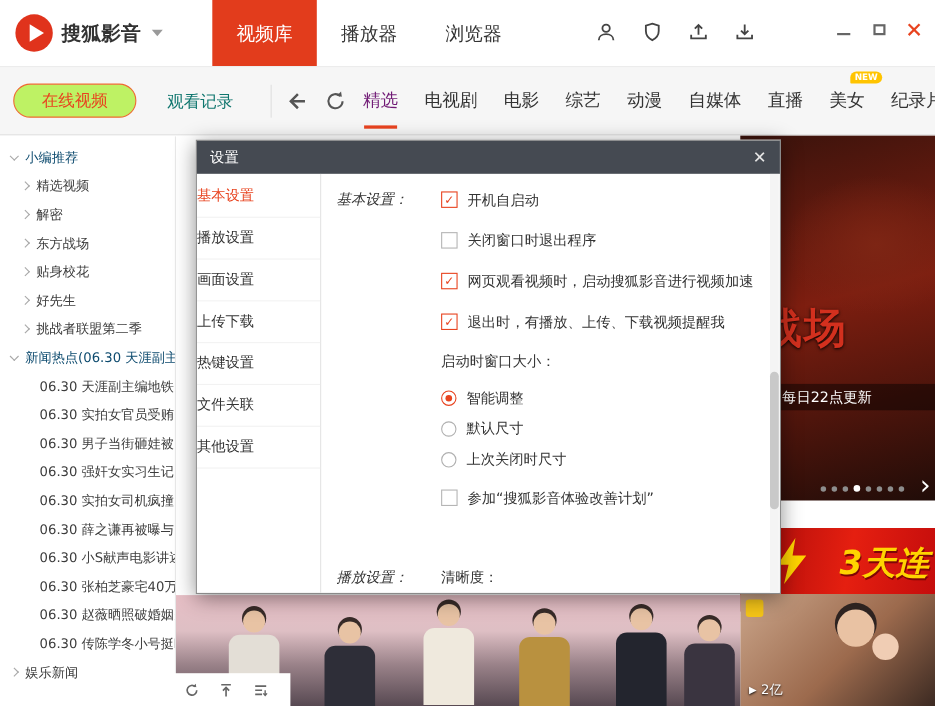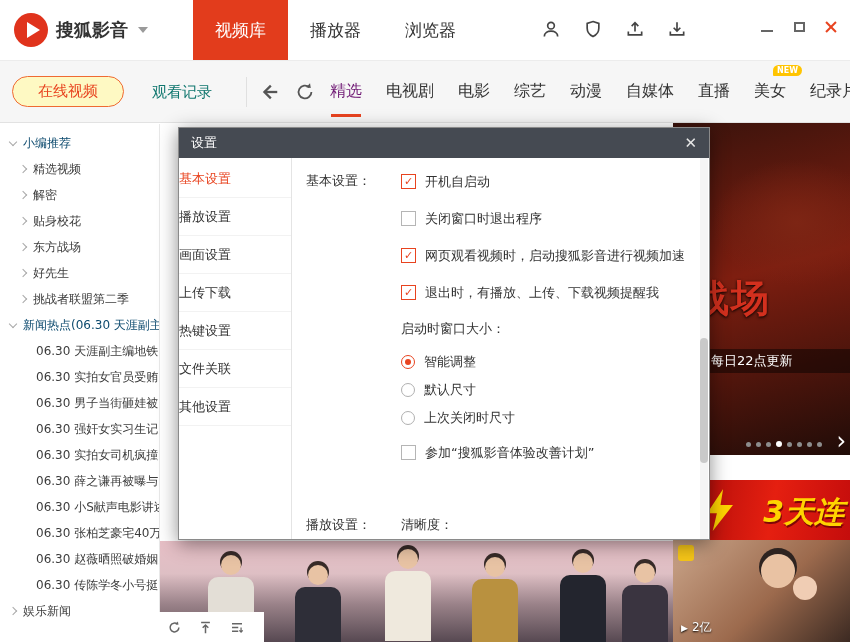--- a/index.html
+++ b/index.html
@@ -22,21 +22,21 @@
   .wc { width:18px; height:18px; display:flex; align-items:center; justify-content:center; }
   .wc-min { width:12px; height:0; border-bottom:2px solid #666; margin-top:8px; }
   .wc-max { width:11px; height:10px; border:2px solid #666; }
   .wc-close { position:relative; width:14px; height:14px; }
   .wc-close::before, .wc-close::after { content:""; position:absolute; left:6px; top:0; width:2px; height:14px; background:#e8431f; }
   .wc-close::before { transform:rotate(45deg); }
   .wc-close::after { transform:rotate(-45deg); }
 
   
   .subnav { position:absolute; left:0; top:60px; width:850px; height:63px; background:#f6f6f6; border-top:1px solid #ececec; border-bottom:1px solid #e2e2e2; z-index:9; }
-  .pill { position:absolute; left:12px; top:15px; width:112px; height:31px; border:1px solid #ef6a33; border-radius:16px; background:#fef9c3; color:#e8431f; font-size:15px; display:flex; align-items:center; justify-content:center; }
+  .pill { position:absolute; left:12px; top:15px; width:112px; height:31px; border:1px solid #ef6a33; border-radius:16px; background:#bef264; color:#e8431f; font-size:15px; display:flex; align-items:center; justify-content:center; }
   .watch-history { position:absolute; left:152px; top:0; height:63px; display:flex; align-items:center; font-size:15px; color:#0f766e; }
   .sub-divider { position:absolute; left:246px; top:16px; height:30px; border-left:1px solid #e0e0e0; }
   .nav-arrow { position:absolute; top:20px; width:22px; height:22px; }
   .nav-back { left:258px; }
   .nav-refresh { left:294px; }
   .cat-tabs { position:absolute; left:330px; right:0; top:0; bottom:0; display:flex; align-items:center; gap:24px; overflow:hidden; }
   .cat-tab { position:relative; height:63px; display:flex; align-items:center; font-size:16px; color:#333; white-space:nowrap; cursor:pointer; flex:none; }
   .cat-tab.active { color:#701a75; }
   .cat-tab.active::after { content:""; position:absolute; left:1px; right:1px; bottom:6px; height:3px; background:#e8431f; }
   .new-badge { position:absolute; top:5px; right:-16px; background:#ffc400; color:#fff; font-size:8px; font-weight:bold; padding:1px 4px; border-radius:6px 6px 6px 1px; }
@@ -94,21 +94,21 @@
   .dlg-header { height:30px; background:#454a52; display:flex; align-items:center; padding:12px 12px; }
   .dlg-title { color:#fff; font-size:13px; flex:1; }
   .dlg-close { color:#e6e6e6; font-size:15px; cursor:pointer; line-height:1; }
   .dlg-body { position:relative; display:flex; height:381px; overflow:hidden; }
   .dlg-menu { width:113px; border-right:1px solid #e4e4e4; padding-top:2px; flex:none; }
   .dlg-menu-item { height:38px; line-height:38px; font-size:13px; color:#333; border-bottom:1px solid #f2f2f2; cursor:pointer; }
   .dlg-menu-item.active { color:#e8431f; }
   .dlg-content { flex:1; padding:14px 18px 0 14px; overflow:hidden; }
   .sec { display:flex; }
   .sec + .sec { margin-top:36px; }
-  .sec-label { width:95px; font-size:13px; color:#333; flex:none; }
+  .sec-label { width:95px; font-size:13px; color:#333; flex:none;font-style:italic; }
   .sec-rows { flex:1; }
   .opt-row { display:flex; align-items:center; gap:9px; height:19px; margin-bottom:18px; font-size:13px; color:#333; }
   .opt-row.radio-row { height:18px; margin-bottom:10px; }
   .subhead { font-size:13px; color:#333; height:19px; margin-bottom:14px; }
   .cb { width:15px; height:15px; border:1px solid #b5b5b5; background:#fff; flex:none; display:flex; align-items:center; justify-content:center; font-size:11px; font-weight:bold; color:transparent; cursor:pointer; }
   .cb.checked { border-color:#e8431f; color:#e8431f; }
   .rad { width:14px; height:14px; border:1px solid #b0b0b0; border-radius:50%; flex:none; position:relative; cursor:pointer; }
   .rad.sel { border-color:#e8431f; }
   .rad.sel::after { content:""; position:absolute; left:3px; top:3px; width:6px; height:6px; border-radius:50%; background:#e8431f; }
   .dlg-scroll-track { position:absolute; right:1px; top:0; width:8px; height:381px; background:#f4f4f4; }
@@ -208,25 +208,25 @@
     <div class="s-item lvl1">
         <span class="chev"></span>
         <span>精选视频</span>
       </div>
     <div class="s-item lvl1">
         <span class="chev"></span>
         <span>解密</span>
       </div>
     <div class="s-item lvl1">
         <span class="chev"></span>
+        <span>东方战场</span>
+      </div>
+    <div class="s-item lvl1">
+        <span class="chev"></span>
         <span>贴身校花</span>
-      </div>
-    <div class="s-item lvl1">
-        <span class="chev"></span>
-        <span>东方战场</span>
       </div>
     <div class="s-item lvl1">
         <span class="chev"></span>
         <span>好先生</span>
       </div>
     <div class="s-item lvl1">
         <span class="chev"></span>
         <span>挑战者联盟第二季</span>
       </div>
     <div class="s-item lvl0 red">

